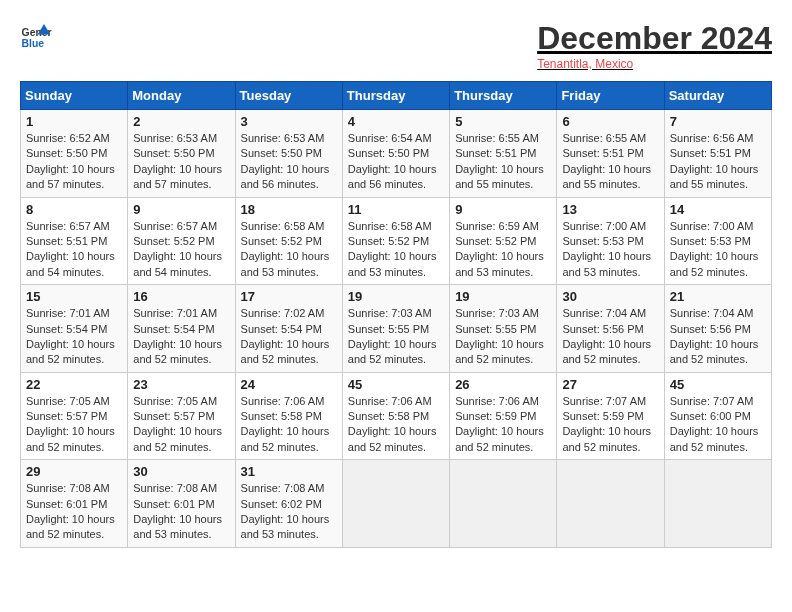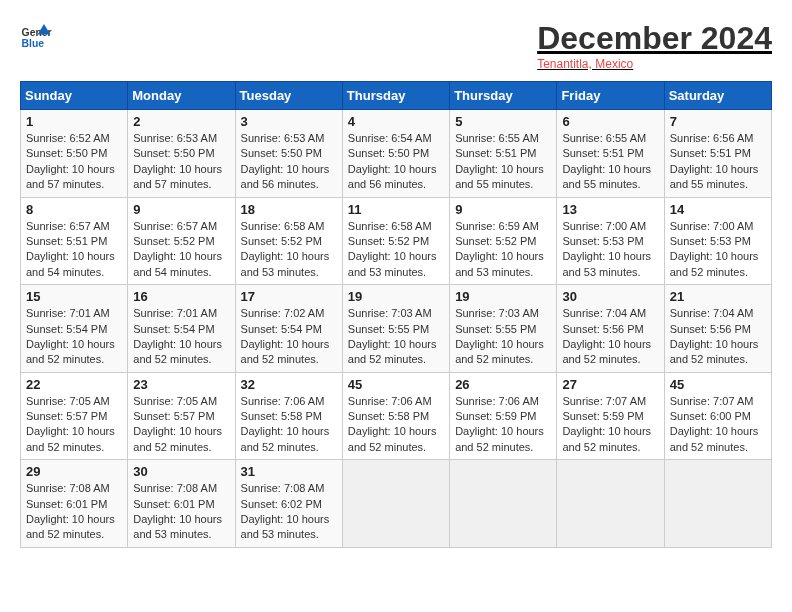--- a/index.html
+++ b/index.html
@@ -205,21 +205,21 @@
       <tr>
         <td>
           <span class="day-num">22</span>
           <div class="day-info">Sunrise: 7:05 AM<br>Sunset: 5:57 PM<br>Daylight: 10 hours<br>and 52 minutes.</div>
         </td>
         <td>
           <span class="day-num">23</span>
           <div class="day-info">Sunrise: 7:05 AM<br>Sunset: 5:57 PM<br>Daylight: 10 hours<br>and 52 minutes.</div>
         </td>
         <td>
-          <span class="day-num">32</span>
+          <span class="day-num">24</span>
           <div class="day-info">Sunrise: 7:06 AM<br>Sunset: 5:58 PM<br>Daylight: 10 hours<br>and 52 minutes.</div>
         </td>
         <td>
           <span class="day-num">45</span>
           <div class="day-info">Sunrise: 7:06 AM<br>Sunset: 5:58 PM<br>Daylight: 10 hours<br>and 52 minutes.</div>
         </td>
         <td>
           <span class="day-num">26</span>
           <div class="day-info">Sunrise: 7:06 AM<br>Sunset: 5:59 PM<br>Daylight: 10 hours<br>and 52 minutes.</div>
         </td>

